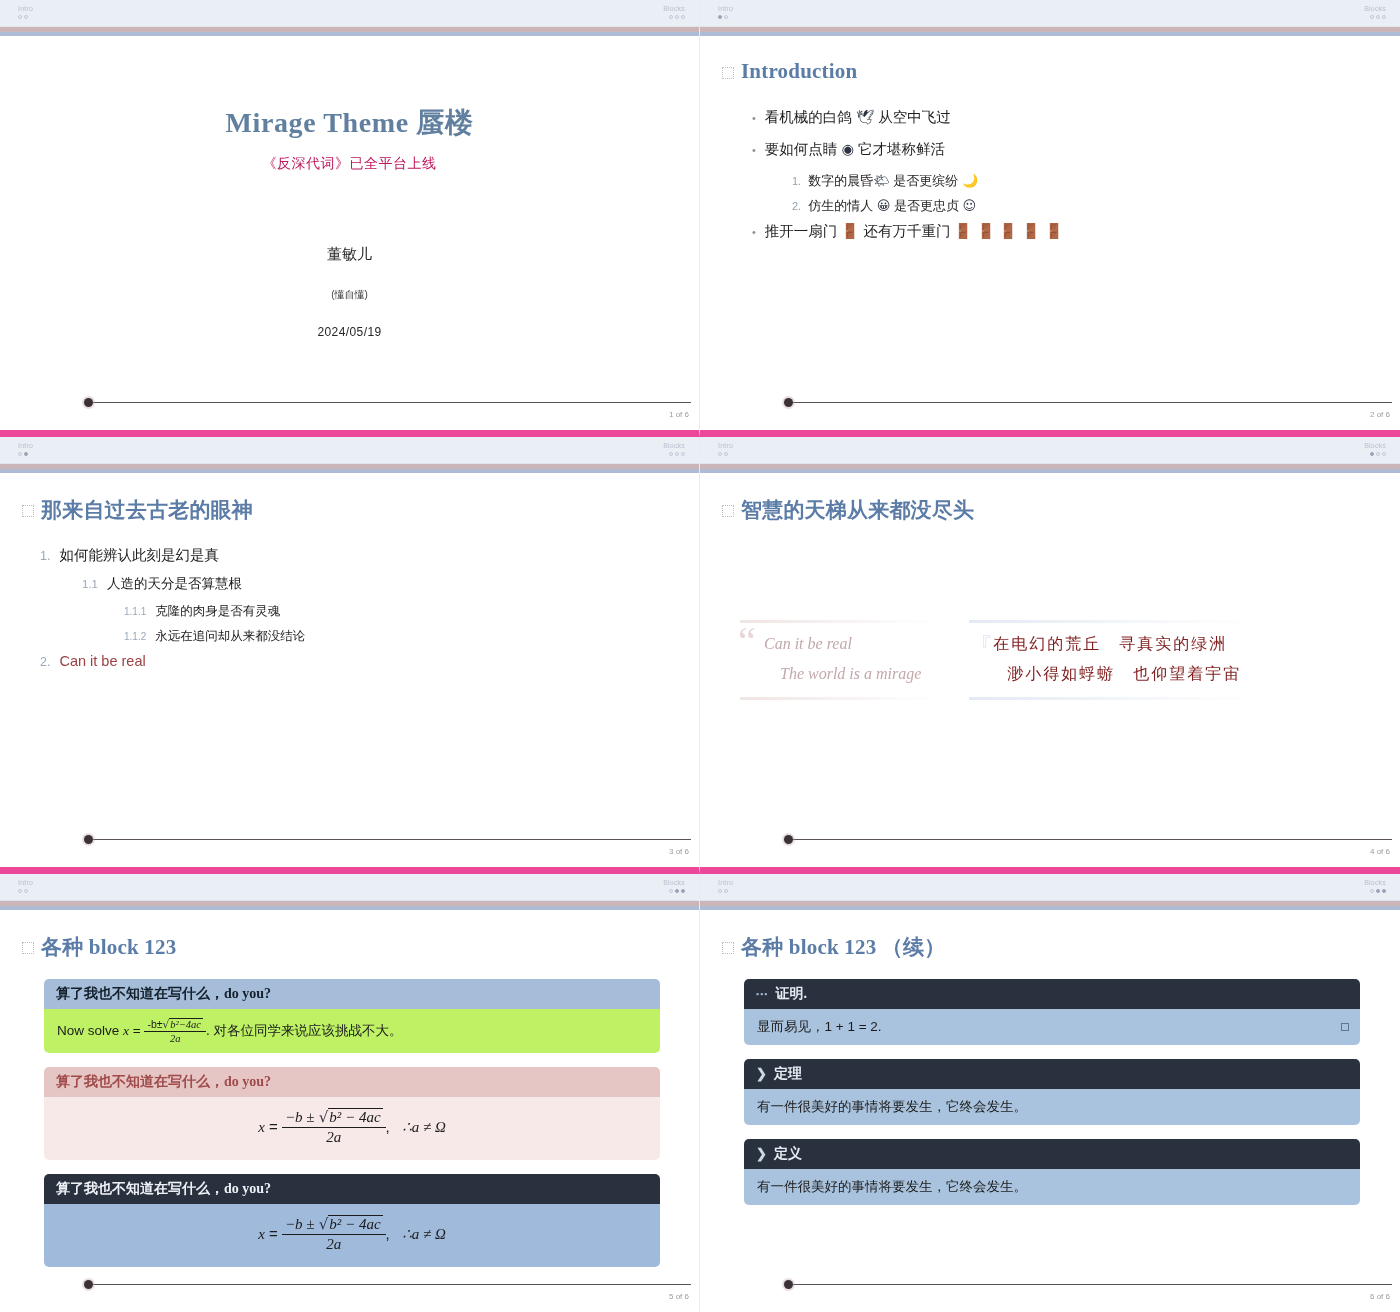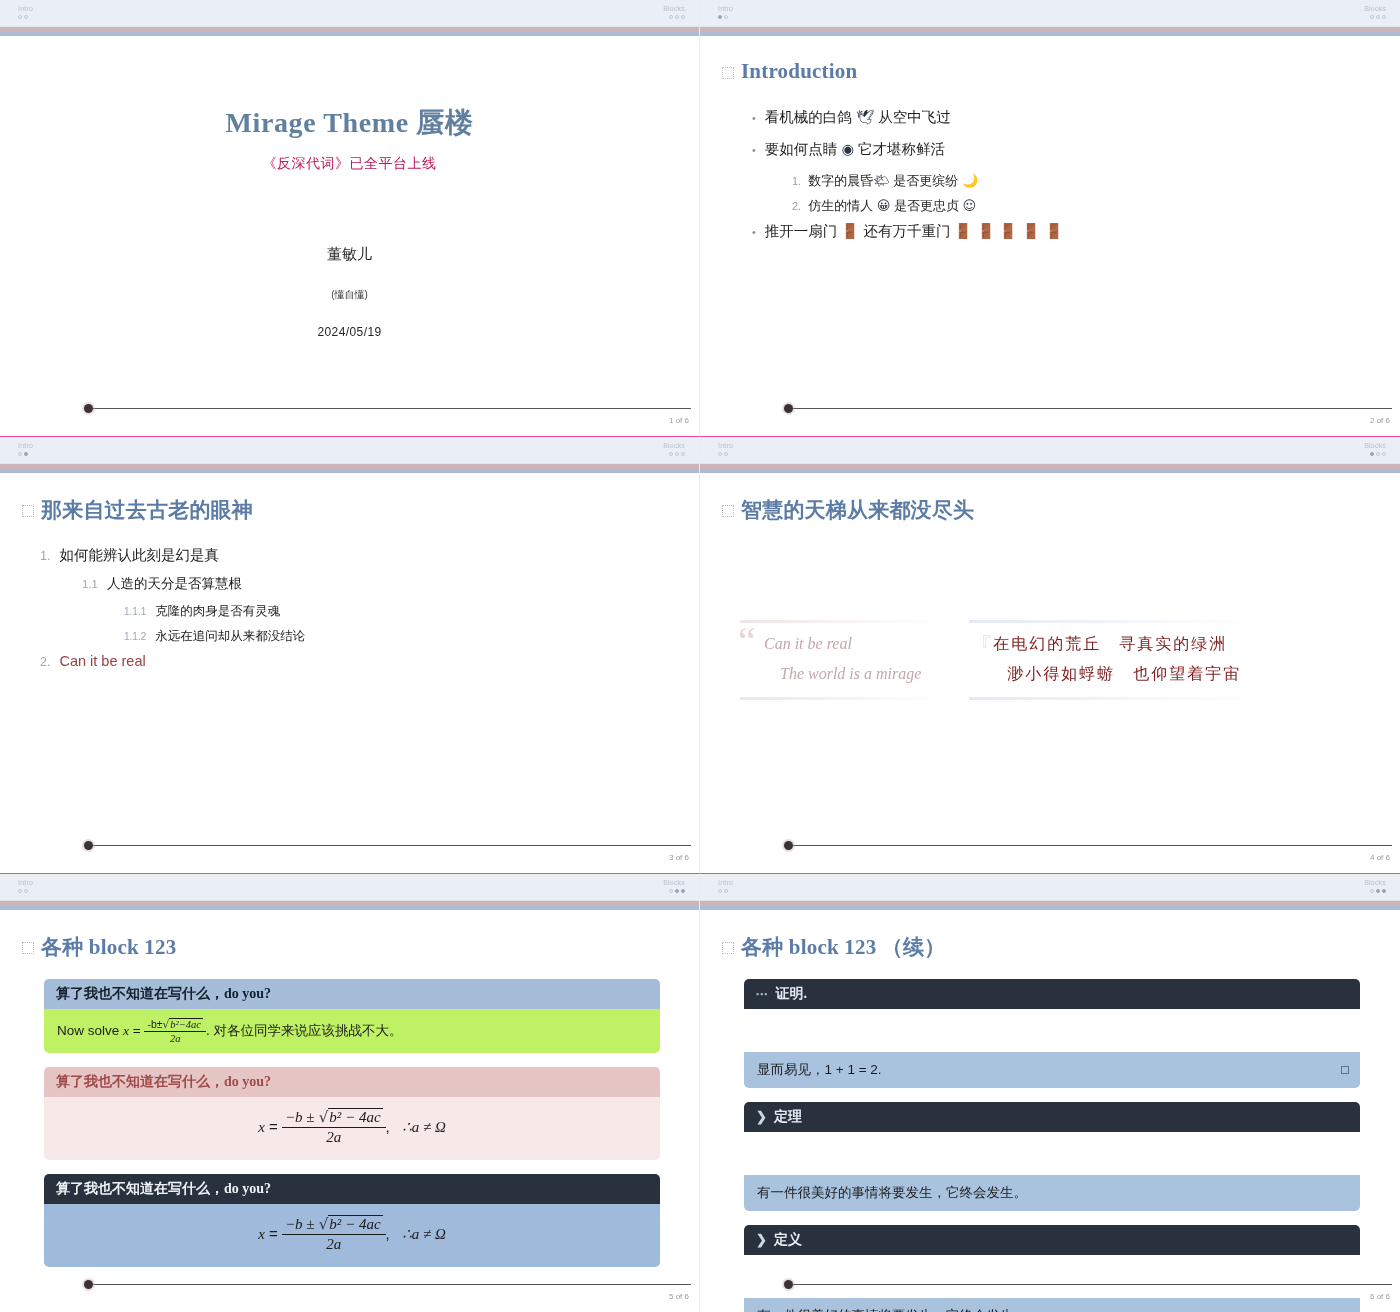--- a/index.html
+++ b/index.html
@@ -17,21 +17,21 @@
     background: #ffffff;
   }
 
   
   .slide {
     position: relative;
     width: 700px;
     background: #ffffff;
     overflow: hidden;
     border-right: 1px solid #e9ecef;
-    border-bottom: 1px solid #ec4899;
+    border-bottom: 7px solid #ec4899;
   }
   .slide.nb-r { border-right: none; }
   .slide.nb-b { border-bottom: none; }
 
   
   .navbar {
     position: absolute; left: 0; top: 0;
     width: 100%; height: 27px;
     background: #eaeef5;
     border-bottom: 1px solid #dfe4ee;
@@ -200,21 +200,21 @@
   .blk.std .blk-h { background: #a5bdd8; color: #14202c; }
   .blk.std .blk-b { background: #bef264; }
 
   .blk.alert .blk-h { background: #e6c5c5; color: #a04a4a; }
   .blk.alert .blk-b { background: #f7e9e8; }
 
   .blk.dark .blk-h { background: #28313d; color: #eef2f7; }
   .blk.dark .blk-b { background: #9fbada; }
 
   .blk.ex .blk-h { background: #28313d; color: #e6ecf4; }
-  .blk.ex .blk-b { background: #a9c3de; position: relative; margin-top: 43px; }
+  .blk.ex .blk-b { background: #a9c3de; position: relative; }
 
   .center-eq { text-align: center; padding: 11px 0 14px; }
 
   
   .mfrac { display: inline-block; vertical-align: -0.65em; text-align: center; }
   .mfrac .num { display: block; border-bottom: 1.1px solid currentColor; padding: 0 3px 1px; }
   .mfrac .den { display: block; padding: 1px 3px 0; }
   .mi { font-style: italic; font-family: "Liberation Serif","DejaVu Serif",serif; }
   .sqrt { border-top: 1.1px solid currentColor; padding: 0 2px 0 1px; }
   .eqbig { font-size: 15px; }

